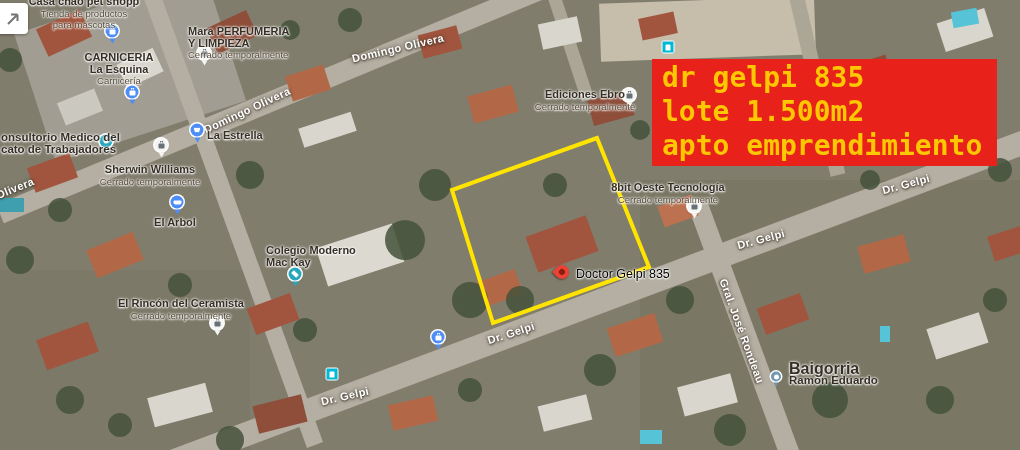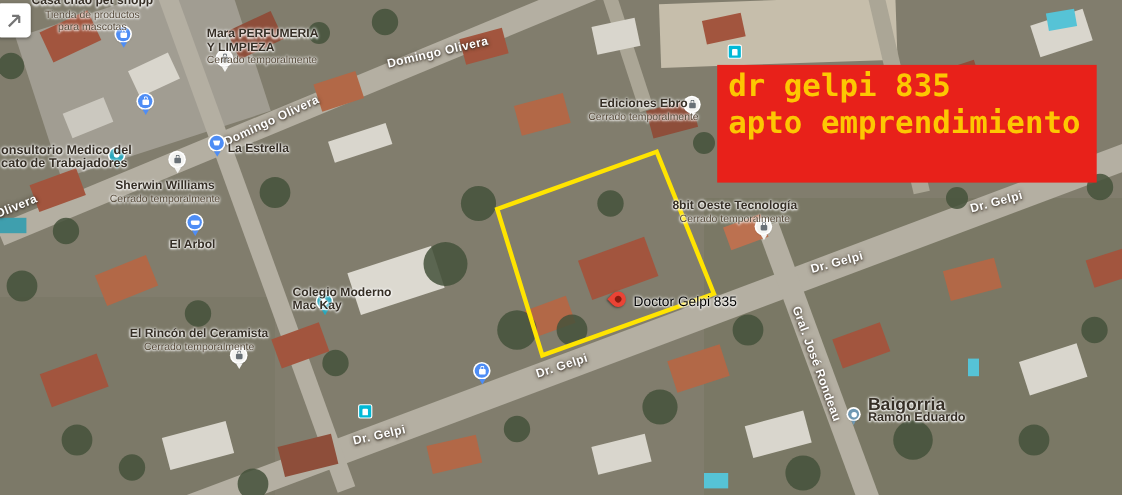--- a/index.html
+++ b/index.html
@@ -263,39 +263,44 @@
   <div class="poi center" style="left:84px;top:-4px">
     <div class="l">Casa chão pet shopp</div>
     <div class="cat">Tienda de productos</div>
     <div class="cat">para mascotas</div>
   </div>
   <div class="poi" style="left:188px;top:26px">
     <div class="l">Mara PERFUMERIA</div>
     <div class="l">Y LIMPIEZA</div>
     <div class="cat">Cerrado temporalmente</div>
   </div>
+  <div class="poi center" style="left:119px;top:52px">
+    <div class="l">CARNICERIA</div>
+    <div class="l">La Esquina</div>
+    <div class="cat">Carnicería</div>
+  </div>
   <div class="poi" style="left:207px;top:130px">
     <div class="l">La Estrella</div>
   </div>
   <div class="poi" style="left:1px;top:132px">
     <div class="l" style="font-size:11.5px">onsultorio Medico del</div>
     <div class="l" style="font-size:11.5px">cato de Trabajadores</div>
   </div>
   <div class="poi center" style="left:150px;top:164px">
     <div class="l">Sherwin Williams</div>
     <div class="cat">Cerrado temporalmente</div>
   </div>
   <div class="poi center" style="left:175px;top:217px">
     <div class="l">El Arbol</div>
   </div>
   <div class="poi center" style="left:585px;top:89px">
     <div class="l">Ediciones Ebro</div>
     <div class="cat">Cerrado temporalmente</div>
   </div>
-  <div class="poi" style="left:266px;top:261px">
+  <div class="poi" style="left:266px;top:245px">
     <div class="l">Colegio Moderno</div>
     <div class="l">Mac Kay</div>
   </div>
   <div class="poi center" style="left:181px;top:298px">
     <div class="l">El Rincón del Ceramista</div>
     <div class="cat">Cerrado temporalmente</div>
   </div>
   <div class="poi center" style="left:668px;top:182px">
     <div class="l">8bit Oeste Tecnología</div>
     <div class="cat">Cerrado temporalmente</div>
@@ -303,20 +308,21 @@
   <div class="poi" style="left:789px;top:363px">
     <div class="l" style="font-size:16px">Baigorria</div>
     <div class="l" style="font-size:11.5px">Ramon Eduardo</div>
   </div>
   <div class="poi" style="left:576px;top:269px">
     <div class="marker-label">Doctor Gelpi 835</div>
   </div>
 
   <div class="banner" id="banner" style="background: rgb(232, 33, 26); color: rgb(253, 199, 2);">
     <div>dr gelpi 835</div>
+    <div>lote 1.500m2</div>
     <div>apto emprendimiento</div>
   </div>
 
   <div class="glogo">Google</div>
 
 
   <div class="ctrl">
     <svg width="18" height="18" viewBox="0 0 18 18">
       <path d="M4 14 L13.5 4.5 M13.5 4.5 H7 M13.5 4.5 V11" stroke="#757575" stroke-width="2" fill="none"></path>
     </svg>

